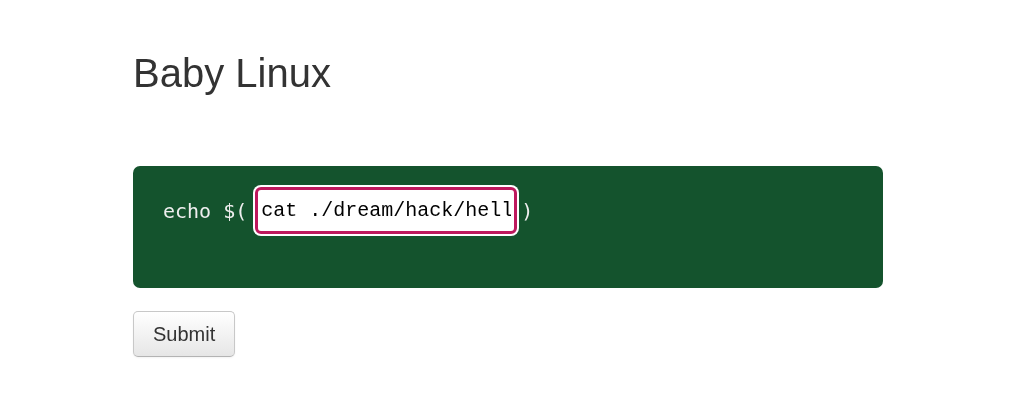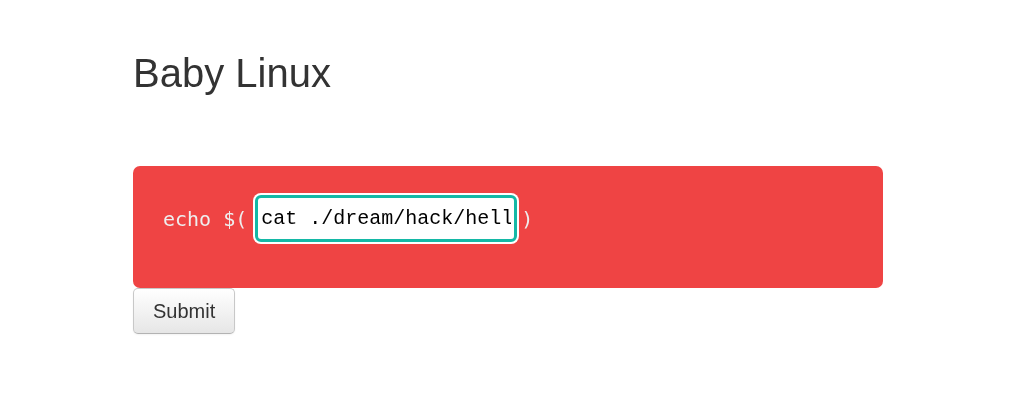--- a/index.html
+++ b/index.html
@@ -21,48 +21,49 @@
     margin: 0 0 64px 0;
     font-size: 40px;
     line-height: 57px;
     font-weight: 400;
     color: #333333;
     letter-spacing: 0;
   }
   .command-panel {
     width: 750px;
     height: 122px;
-    background: #ef4444;
+    background: #14532d;
     border-radius: 7px;
-    padding: 29px 30px 0 30px;
+    padding: 21px 30px 0 30px;
   }
   .cmd-line {
     display: flex;
     align-items: center;
     font-family: "DejaVu Sans Mono", monospace;
     font-size: 20px;
     color: #eeeeee;
     white-space: pre;
   }
   .cmd-input {
     font-family: "Liberation Mono", monospace;
     font-size: 20px;
     color: #000000;
     background: #ffffff;
-    border: 3px solid #14b8a6;
+    border: 3px solid #be185d;
     border-radius: 6px;
     box-shadow: 0 0 0 2px #ffffff;
     outline: none;
     width: 262px;
     height: 47px;
     padding: 1px 3px;
     margin: 0 4px 0 8px;
   }
   .submit-btn {
     display: inline-block;
+    margin-top: 23px;
     padding: 10px 19px;
     font-family: "Liberation Sans", sans-serif;
     font-size: 20px;
     line-height: 24px;
     color: #333333;
     background: linear-gradient(to bottom, #ffffff, #e6e6e6);
     border: 1px solid #c8c8c8;
     border-bottom-color: #b3b3b3;
     border-radius: 5px;
     cursor: pointer;

